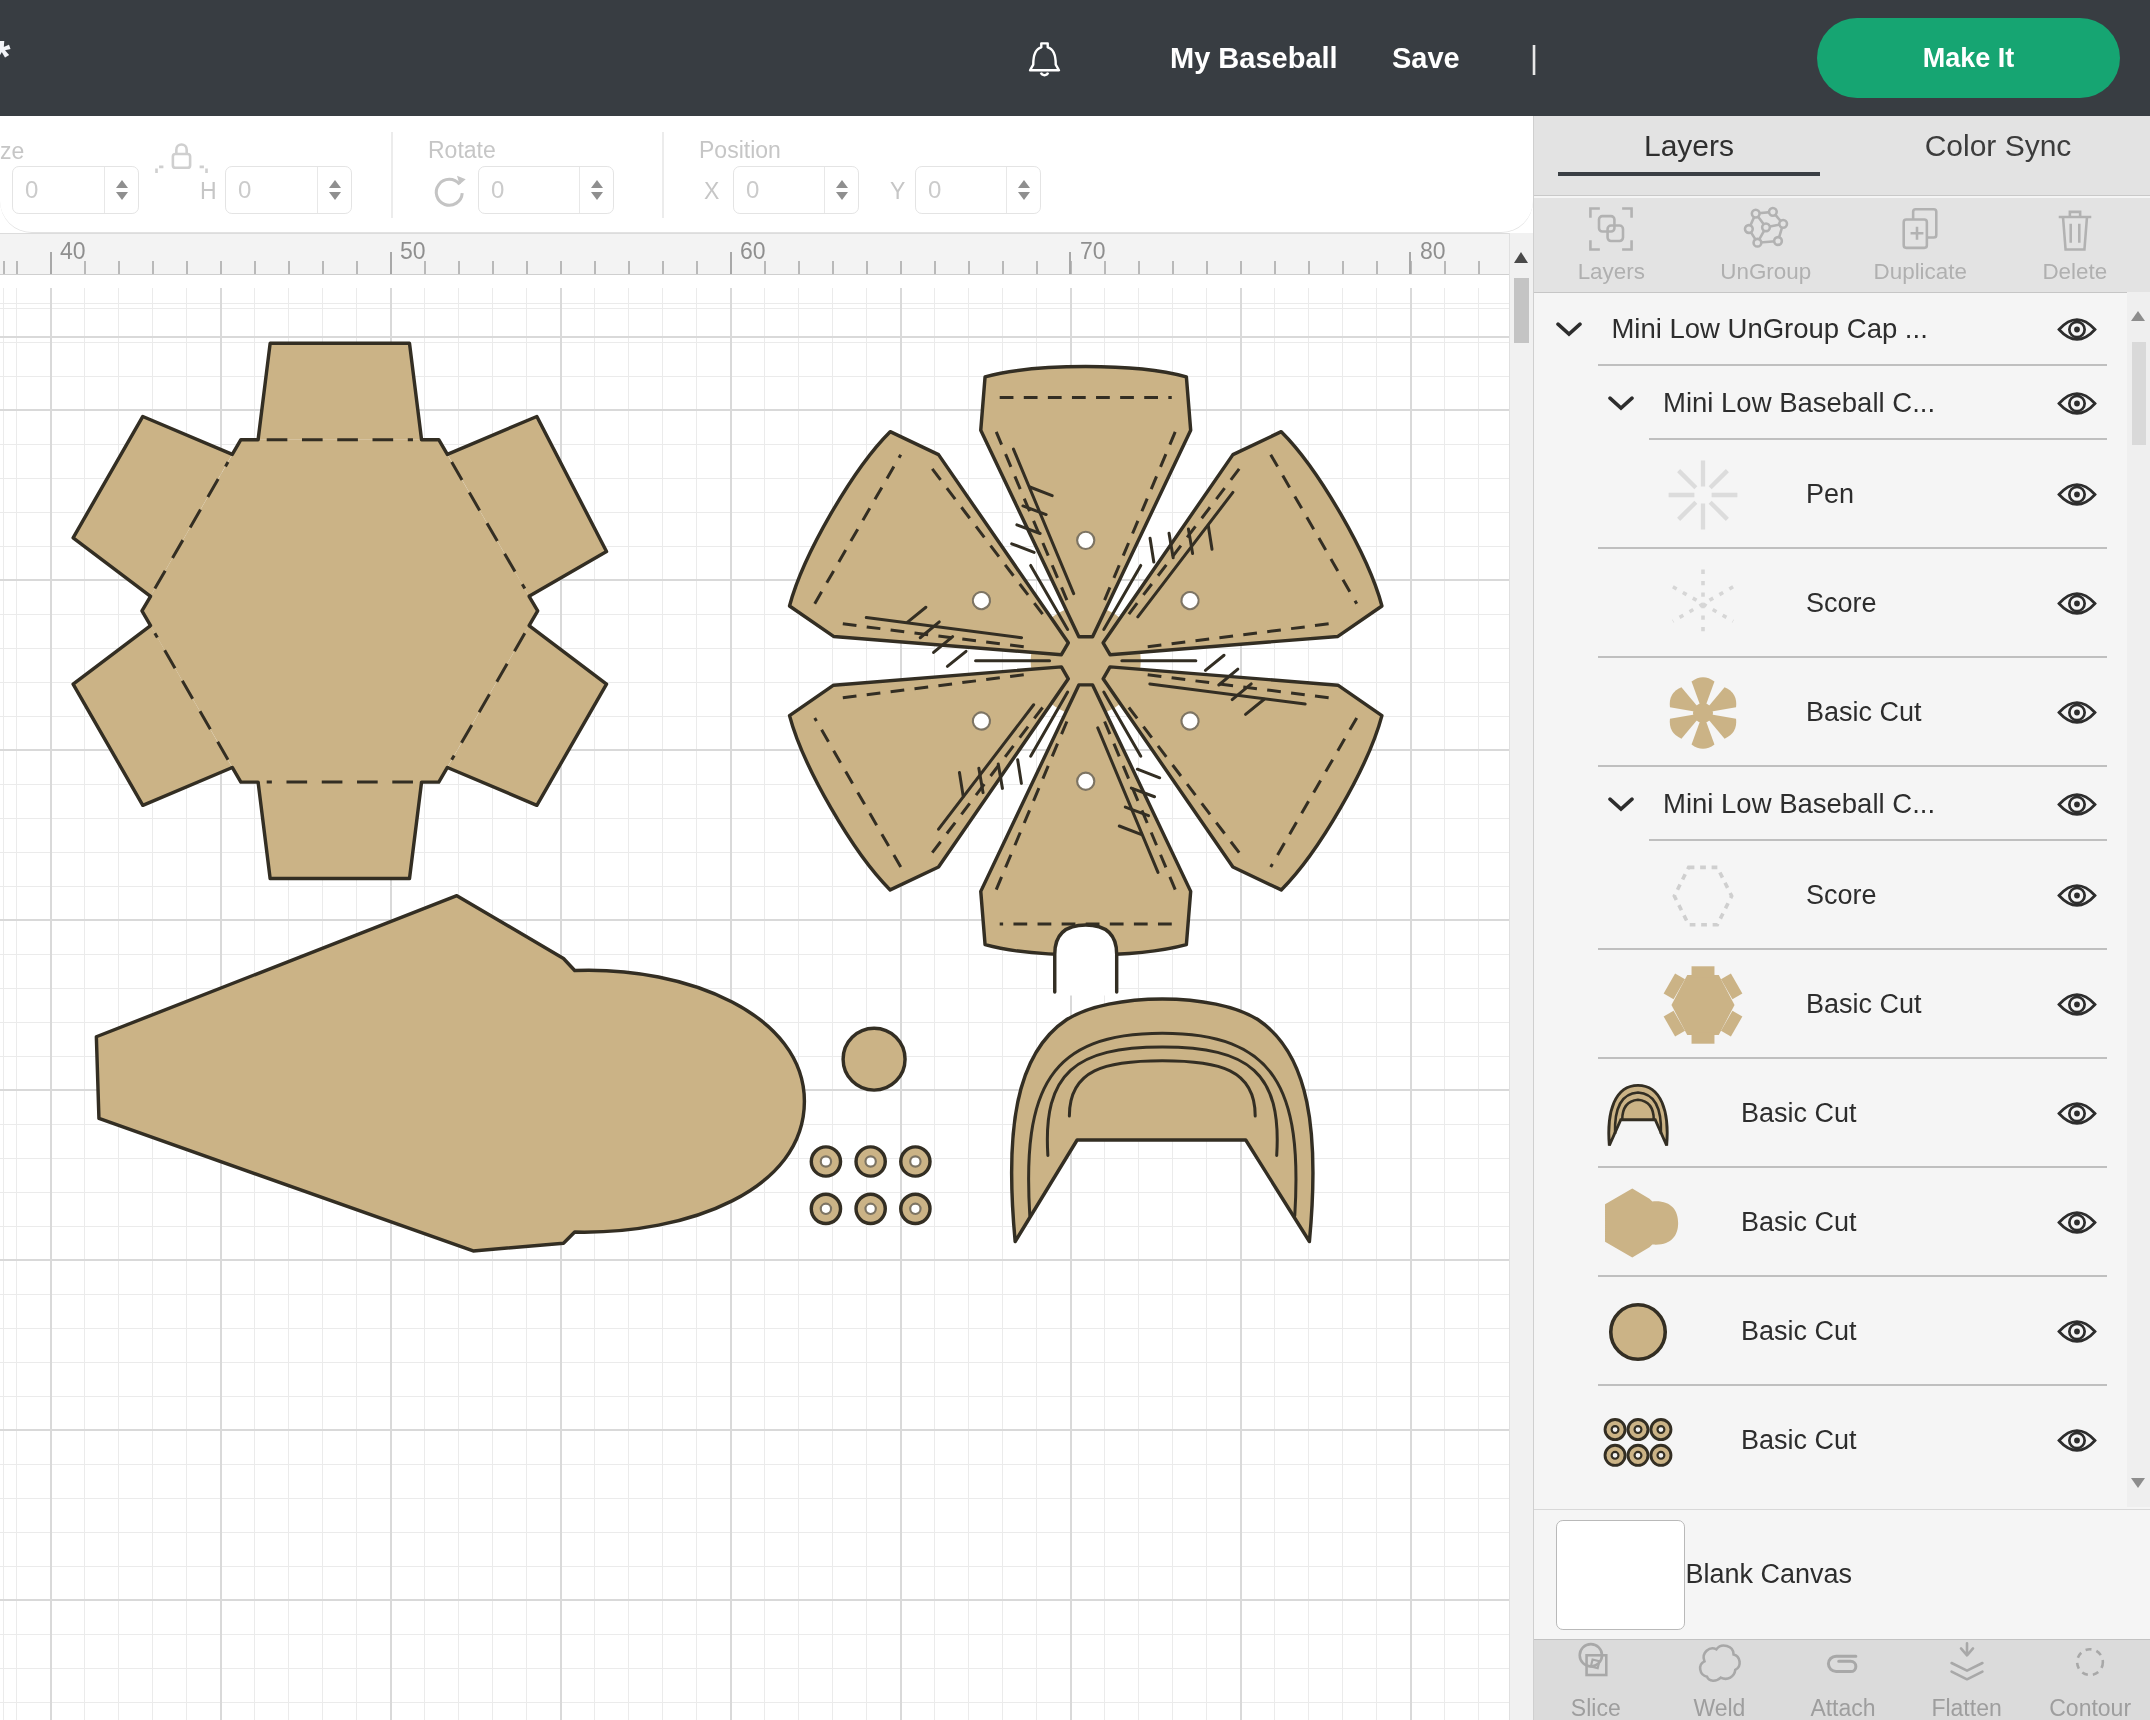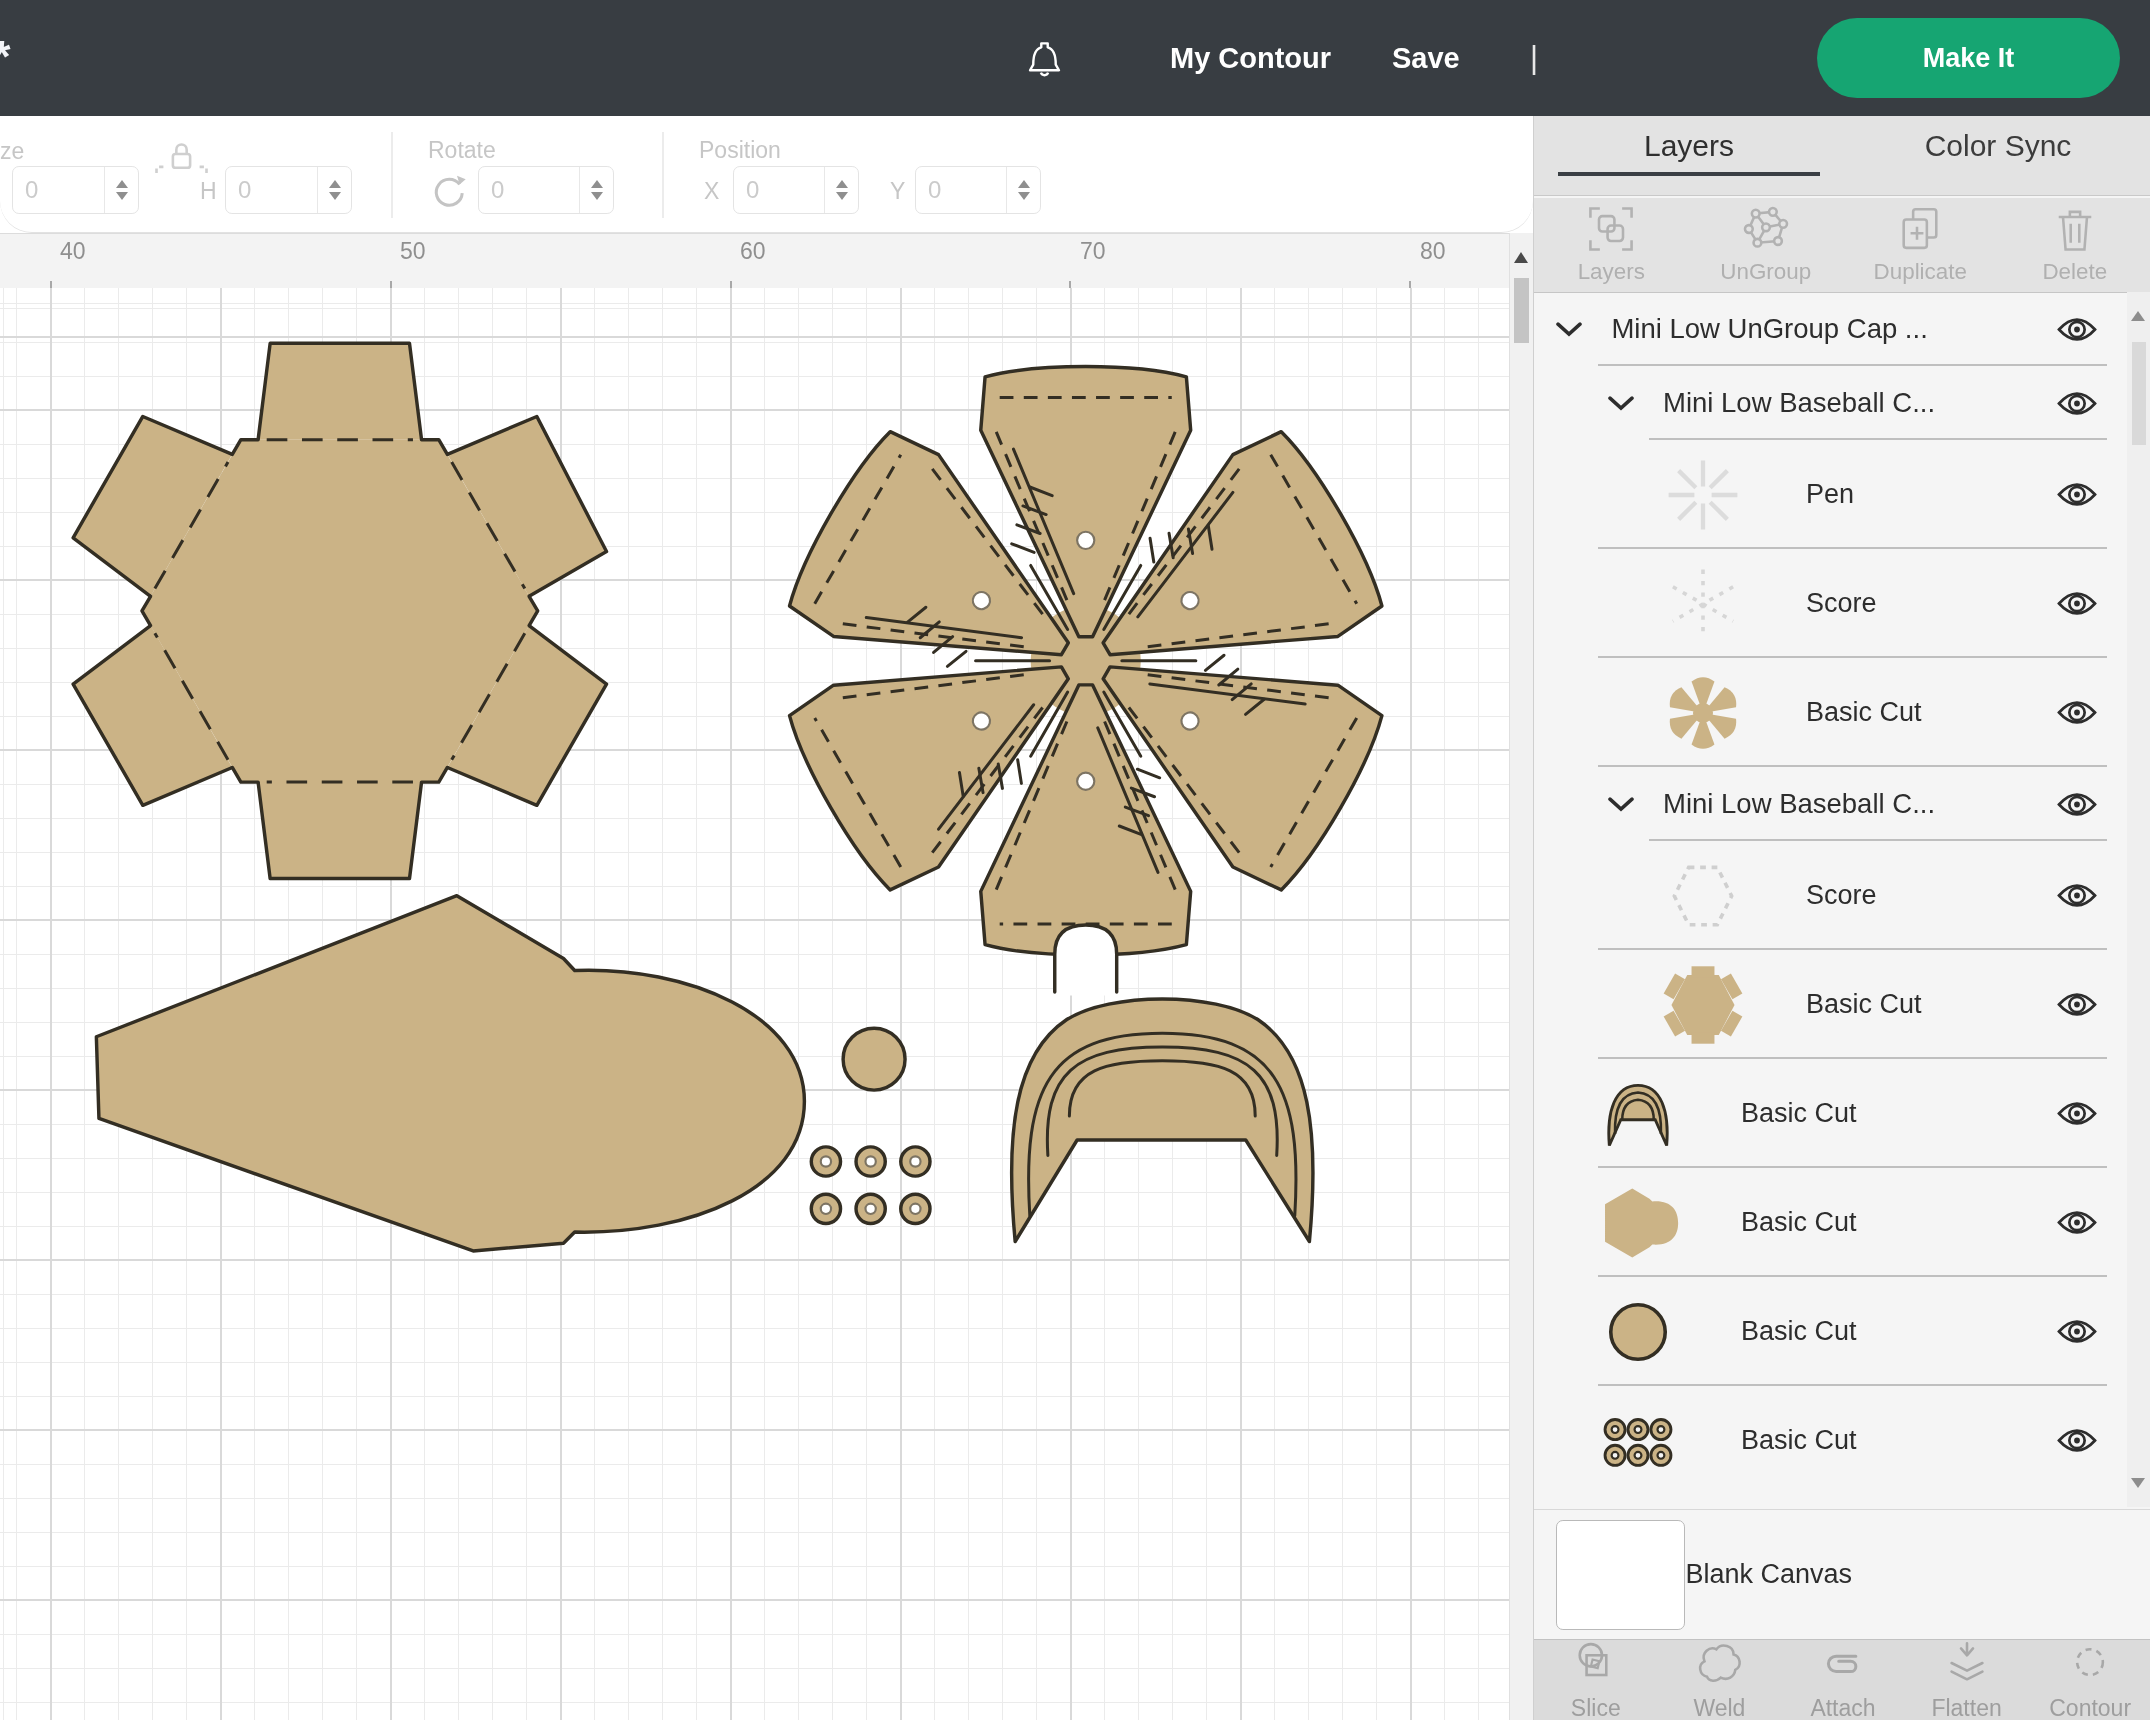--- a/index.html
+++ b/index.html
@@ -22,21 +22,21 @@
   .et-label { position:absolute; font-size:23px; color:#c6c6c6; }
   .et-sub { position:absolute; font-size:23px; color:#c6c6c6; }
   .num-input { position:absolute; height:48px; background:#fff; border:1.7px solid #e4e4e4; border-radius:6.9px; display:flex; align-items:center; }
   .num-val { padding-left:12px; font-size:24px; color:#cbcbcb; flex:1; }
   .stepper { width:34px; height:100%; border-left:1.7px solid #e8e8e8; display:flex; flex-direction:column; align-items:center; justify-content:center; gap:4.3px; cursor:pointer; }
   .tri-up { width:0; height:0; border-left:6.9px solid transparent; border-right:6.9px solid transparent; border-bottom:8.6px solid #8f8f8f; }
   .tri-dn { width:0; height:0; border-left:6.9px solid transparent; border-right:6.9px solid transparent; border-top:8.6px solid #8f8f8f; }
   .et-divider { position:absolute; top:15.5px; width:1.7px; height:86px; background:#ececec; }
 
   
-  .ruler { position:absolute; left:0; top:233px; width:1509px; height:71px; background:#f3f3f3; border-bottom:1.7px solid #cfcfcf; border-top:0.9px solid #dcdcdc; }
+  .ruler { position:absolute; left:0; top:233px; width:1509px; height:42px; background:#f3f3f3; border-bottom:1.7px solid #cfcfcf; border-top:0.9px solid #dcdcdc; }
   .ruler-ticks { position:absolute; left:0; bottom:0; width:100%; height:13px;
      background-image:repeating-linear-gradient(90deg, #b9b9b9 0 1.7px, transparent 1.7px 34px);
      background-position-x:16px; }
   .ruler-num { position:absolute; top:4.3px; font-size:23px; color:#8f8f8f; }
   .ruler-major { position:absolute; bottom:0; width:1.7px; height:22.4px; background:#a8a8a8; }
 
   
   .canvas { position:absolute; left:0; top:288px; width:1509px; height:1433px; background-color:#fff;
      background-image:
        repeating-linear-gradient(0deg, #d9d9d9 0 1.7px, transparent 1.7px 170px),
@@ -105,21 +105,21 @@
 
   <div class="topbar">
     <span class="topbar-star">*</span>
     <div class="tb-item tb-bell">
       <span>
         <svg width="45" height="48" viewBox="0 0 56 56">
             <path d="M14,40 C14,26 18,20 24,18.5 V13.5 h8 v5 C38,20 42,26 42,40 l4,7 H10 Z M23.5,50 a4.8,4.8 0 0 0 9,0" fill="none" stroke="#fff" stroke-width="3" stroke-linejoin="round"></path>
           </svg>
       </span>
     </div>
-    <div class="tb-item tb-myprojects">My Contour</div>
+    <div class="tb-item tb-myprojects">My Baseball</div>
     <div class="tb-item tb-save">Save</div>
     <div class="tb-item tb-divider">|</div>
     <button class="make-it">Make It</button>
   </div>
 
   <div class="edit-toolbar">
     <span class="et-label" style="left:0; top:22.4px;">ze</span>
 
     <div class="num-input" style="left:12px; top:50px; width:127px;">
       <span class="num-val">0</span>

